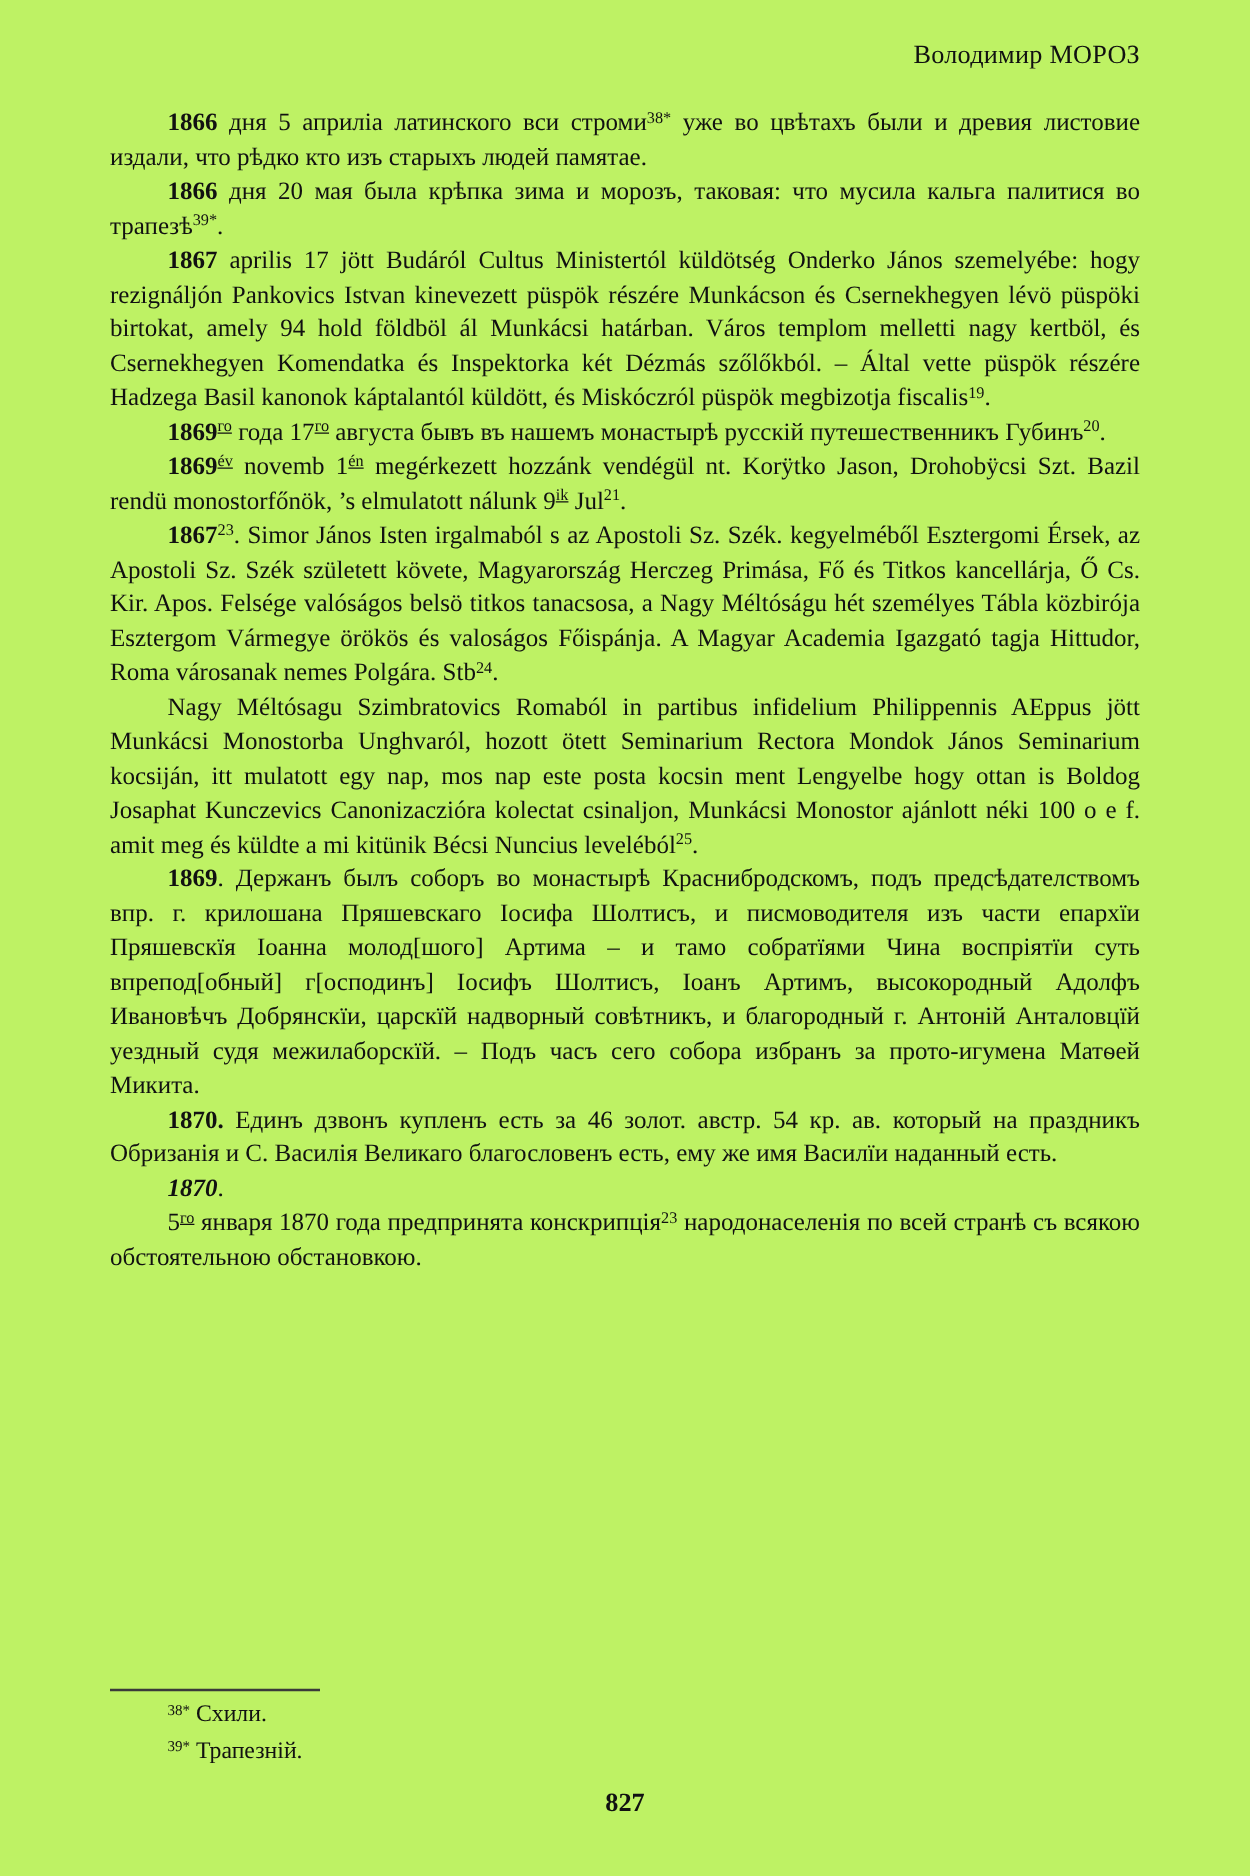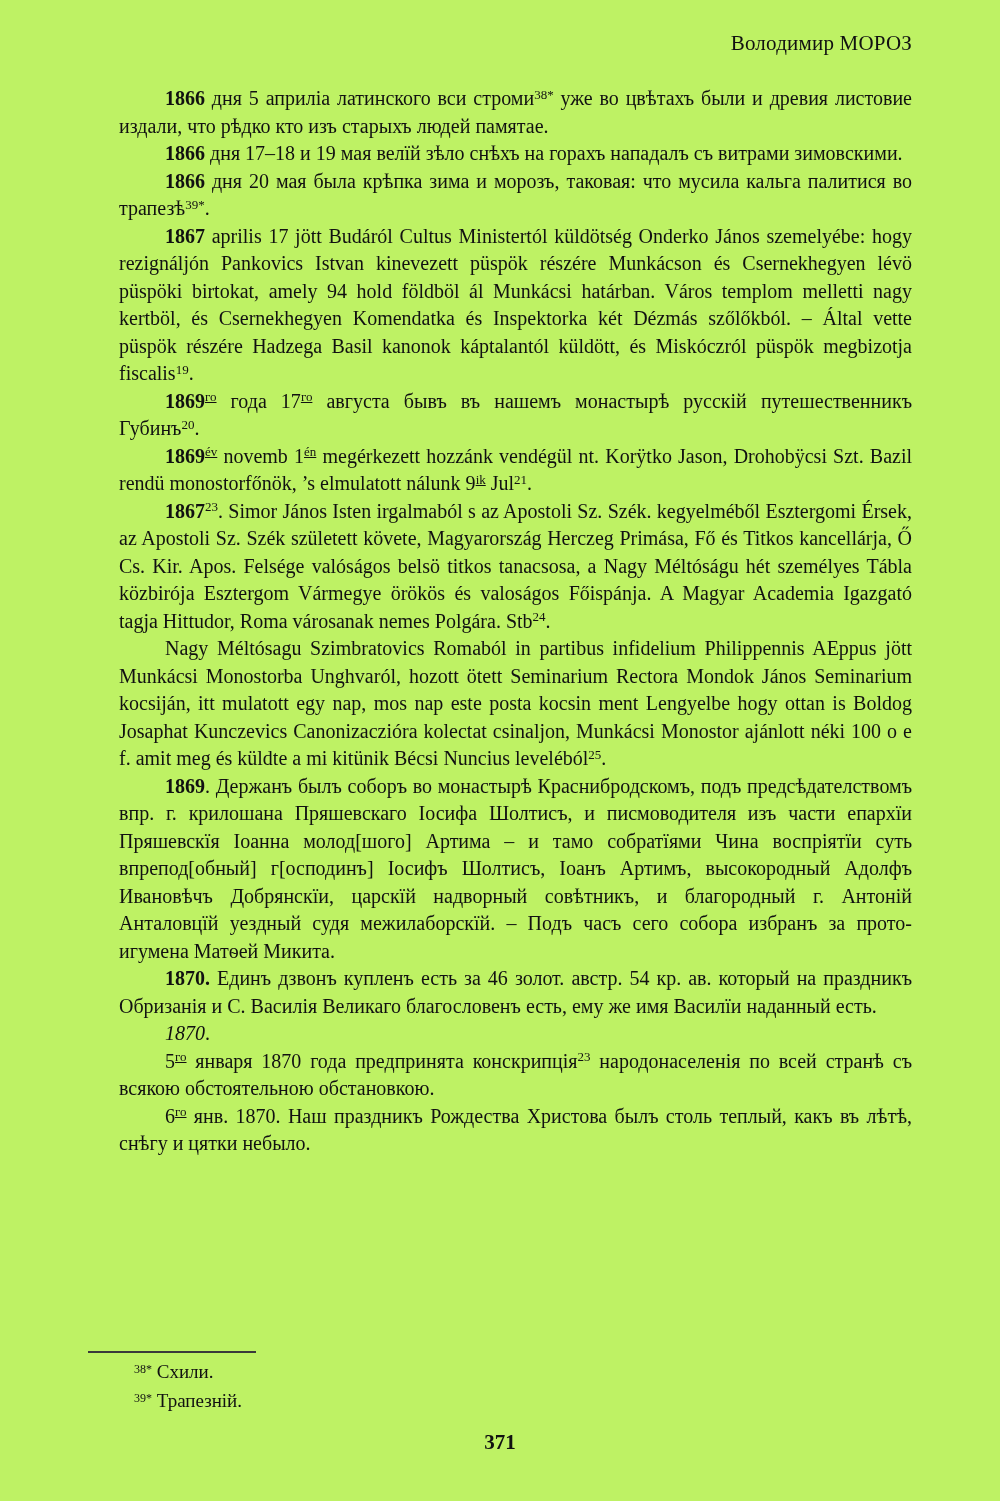--- a/index.html
+++ b/index.html
@@ -24,23 +24,23 @@
   }
   .body-text {
     position: absolute;
     top: 85px;
     left: 88px;
     width: 824px;
     font-size: 20px;
     line-height: 27.5px;
     text-align: justify;
   }
-  .body-text p { text-indent: 46px; margin-left: 31px; }
+  .body-text p { text-indent: 46px; }
   .seg-b  { font-weight: bold; }
-  .seg-bi { font-weight: normal; font-style: italic; }
+  .seg-bi { font-weight: bold; font-style: italic; }
   sup.fn-ref {
     font-size: 13px;
     line-height: 0;
     vertical-align: baseline;
     position: relative;
     top: -0.5em;
   }
   sup.fn-ref.u { text-decoration: underline; }
   .footnote-rule {
     position: absolute;
@@ -70,35 +70,33 @@
   }
 </style>
 </head>
 <body>
 
 <div class="page">
   <div class="running-header">Володимир МОРОЗ</div>
 
   <div class="body-text">
       <p><span class="seg-b">1866</span><span> дня 5 априліа латинского вси строми</span><sup class="fn-ref">38*</sup><span> уже во цвѣтахъ были и древия листовие издали, что рѣдко кто изъ старыхъ людей памятае.</span></p>
-      <p><span class="seg-b">1866</span><span> дня 17–18 и 19 мая велїй зѣло снѣхъ на горахъ нападалъ съ витрами зимовскими.</span></p>
       <p><span class="seg-b">1866</span><span> дня 20 мая была крѣпка зима и морозъ, таковая: что мусила кальга палитися во трапезѣ</span><sup class="fn-ref">39*</sup><span>.</span></p>
       <p><span class="seg-b">1867</span><span> aprilis 17 jött Budáról Cultus Ministertól küldötség Onderko János szemelyébe: hogy rezignáljón Pankovics Istvan kinevezett püspök részére Munkácson és Csernekhegyen lévö püspöki birtokat, amely 94 hold földböl ál Munkácsi határban. Város templom melletti nagy kertböl, és Csernekhegyen Komendatka és Inspektorka két Dézmás szőlőkból. – Által vette püspök részére Hadzega Basil kanonok káptalantól küldött, és Miskóczról püspök megbizotja fiscalis</span><sup class="fn-ref">19</sup><span>.</span></p>
       <p><span class="seg-b">1869</span><sup class="fn-ref u">го</sup><span> года 17</span><sup class="fn-ref u">го</sup><span> августа бывъ въ нашемъ монастырѣ русскій путешественникъ Губинъ</span><sup class="fn-ref">20</sup><span>.</span></p>
       <p><span class="seg-b">1869</span><sup class="fn-ref u">év</sup><span> novemb 1</span><sup class="fn-ref u">én</sup><span> megérkezett hozzánk vendégül nt. Korÿtko Jason, Drohobÿcsi Szt. Bazil rendü monostorfőnök, ’s elmulatott nálunk 9</span><sup class="fn-ref u">ik</sup><span> Jul</span><sup class="fn-ref">21</sup><span>.</span></p>
       <p><span class="seg-b">1867</span><sup class="fn-ref">23</sup><span>. Simor János Isten irgalmaból s az Apostoli Sz. Szék. kegyelméből Esztergomi Érsek, az Apostoli Sz. Szék született követe, Magyarország Herczeg Primása, Fő és Titkos kancellárja, Ő Cs. Kir. Apos. Felsége valóságos belsö titkos tanacsosa, a Nagy Méltóságu hét személyes Tábla közbirója Esztergom Vármegye örökös és valoságos Főispánja. A Magyar Academia Igazgató tagja Hittudor, Roma városanak nemes Polgára. Stb</span><sup class="fn-ref">24</sup><span>.</span></p>
       <p><span>Nagy Méltósagu Szimbratovics Romaból in partibus infidelium Philippennis AEppus jött Munkácsi Monostorba Unghvaról, hozott ötett Seminarium Rectora Mondok János Seminarium kocsiján, itt mulatott egy nap, mos nap este posta kocsin ment Lengyelbe hogy ottan is Boldog Josaphat Kunczevics Canonizaczióra kolectat csinaljon, Munkácsi Monostor ajánlott néki 100 o e f. amit meg és küldte a mi kitünik Bécsi Nuncius leveléból</span><sup class="fn-ref">25</sup><span>.</span></p>
       <p><span class="seg-b">1869</span><span>. Держанъ былъ соборъ во монастырѣ Краснибродскомъ, подъ предсѣдателствомъ впр. г. крилошана Пряшевскаго Іосифа Шолтисъ, и писмоводителя изъ части епархїи Пряшевскїя Іоанна молод[шого] Артима – и тамо собратїями Чина воспріятїи суть впрепод[обный] г[осподинъ] Іосифъ Шолтисъ, Іоанъ Артимъ, высокородный Адолфъ Ивановѣчъ Добрянскїи, царскїй надворный совѣтникъ, и благородный г. Антоній Анталовцїй уездный судя межилаборскїй. – Подъ часъ сего собора избранъ за прото-игумена Матѳей Микита.</span></p>
       <p><span class="seg-b">1870.</span><span> Единъ дзвонъ купленъ есть за 46 золот. австр. 54 кр. ав. который на праздникъ Обризанія и С. Василія Великаго благословенъ есть, ему же имя Василїи наданный есть.</span></p>
       <p><span class="seg-bi">1870</span><span>.</span></p>
       <p><span>5</span><sup class="fn-ref u">го</sup><span> января 1870 года предпринята конскрипція</span><sup class="fn-ref">23</sup><span> народонаселенія по всей странѣ съ всякою обстоятельною обстановкою.</span></p>
-      <p><span>6</span><sup class="fn-ref u">го</sup><span> янв. 1870. Наш праздникъ Рождества Христова былъ столь теплый, какъ въ лѣтѣ, снѣгу и цятки небыло.</span></p>
     </div>
 
   <div class="footnote-rule"></div>
 
   <div class="footnotes">
       <p><sup class="fn-ref">38*</sup><span> Схили.</span></p>
       <p><sup class="fn-ref">39*</sup><span> Трапезній.</span></p>
     </div>
 
-  <div class="page-number">371</div>
+  <div class="page-number">827</div>
 </div>
 
 </body></html>

